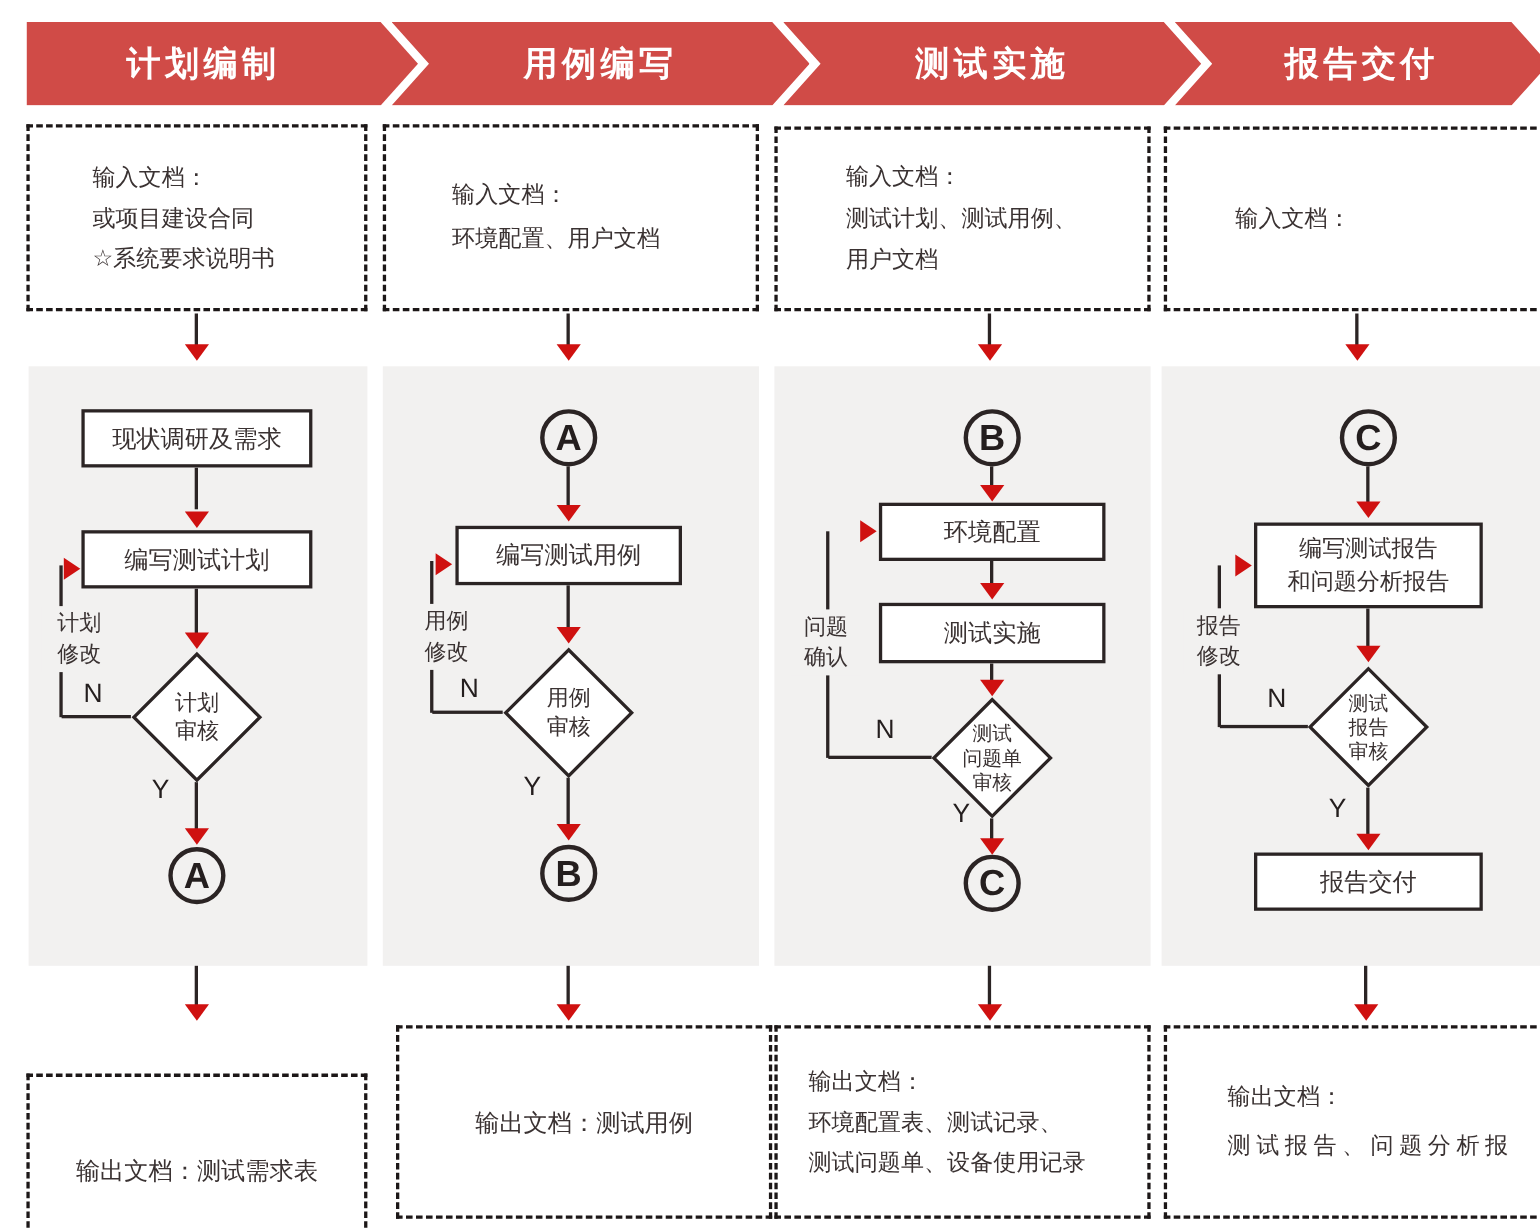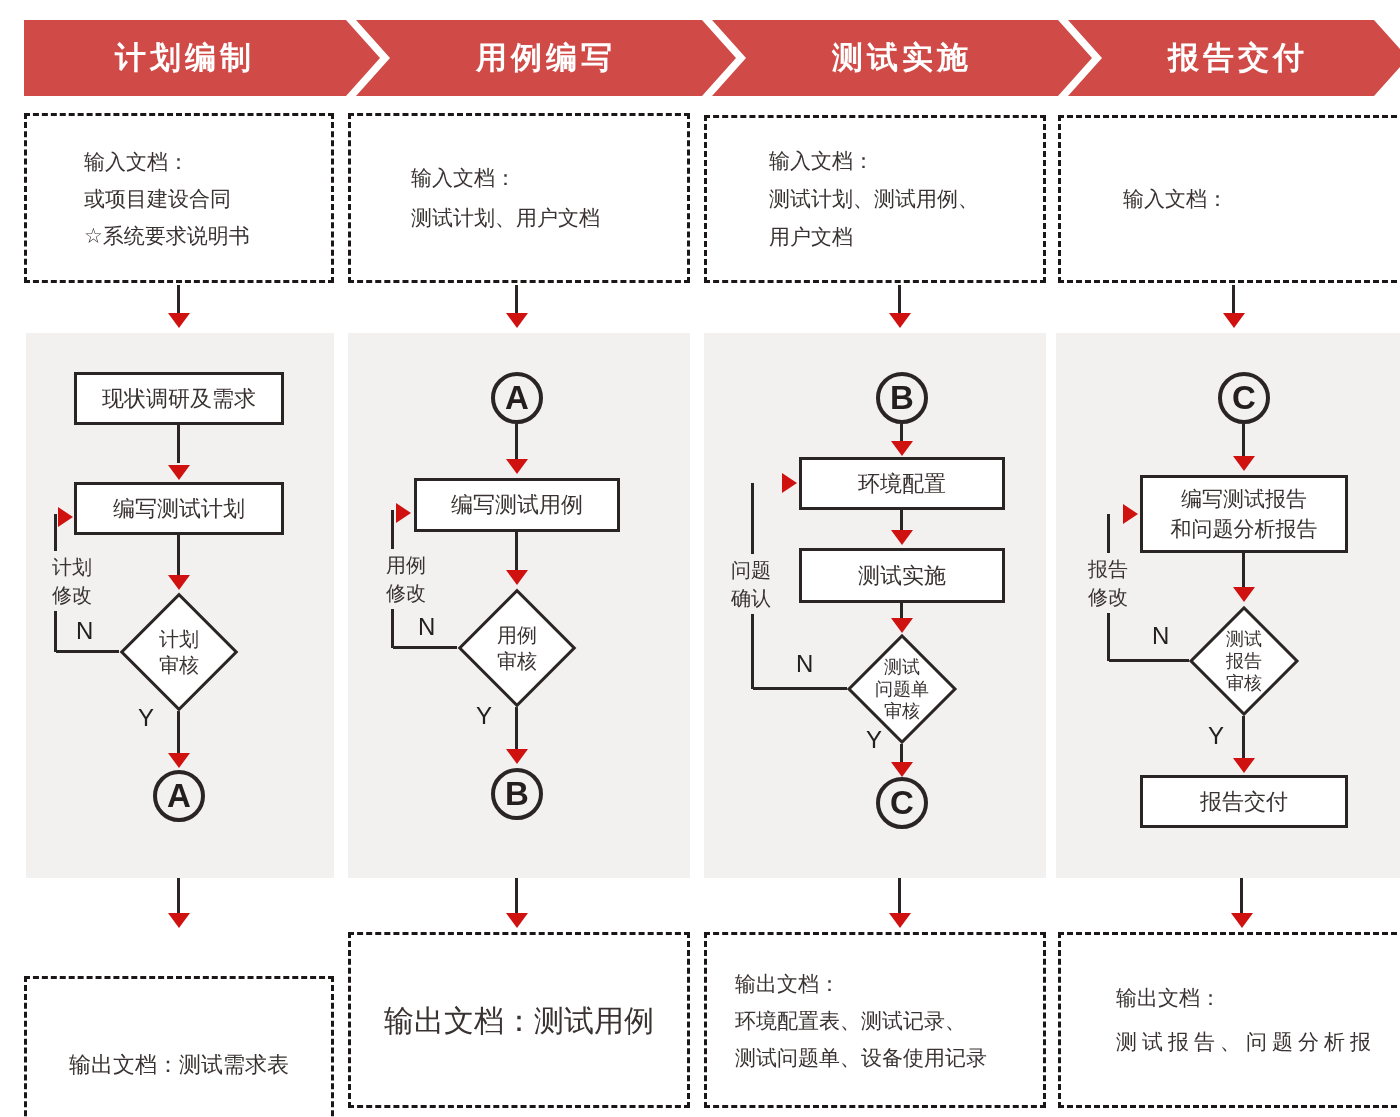--- a/index.html
+++ b/index.html
@@ -72,21 +72,21 @@
     <span>报告交付</span>
   </div>
 
   <div class="doc" style="left:8px;top:113px;width:310px;height:170px;padding-left:57px;">
     <div class="ln">输入文档：</div>
     <div class="ln">或项目建设合同</div>
     <div class="ln">☆系统要求说明书</div>
   </div>
   <div class="doc" style="left:332px;top:113px;width:342px;height:170px;padding-left:60px;line-height:40px;">
     <div class="ln">输入文档：</div>
-    <div class="ln">测试计划、用户文档</div>
+    <div class="ln">环境配置、用户文档</div>
   </div>
   <div class="doc" style="left:688px;top:115px;width:342px;height:168px;padding-left:62px;line-height:38px;">
     <div class="ln">输入文档：</div>
     <div class="ln">测试计划、测试用例、</div>
     <div class="ln">用户文档</div>
   </div>
   <div class="doc" style="left:1042px;top:115px;width:348px;height:168px;padding-left:62px;line-height:44px;">
     <div class="ln">输入文档：</div>
   </div>
 
@@ -236,21 +236,21 @@
   <div class="ah" style="left:1217px;top:758px;"></div>
   <div class="pbox" style="left:1124px;top:775px;width:208px;height:53px;">
     <span>报告交付</span>
   </div>
   <div class="vline" style="left:1224px;top:878px;height:36px;"></div>
   <div class="ah" style="left:1215px;top:913px;"></div>
 
   <div class="doc center" style="left:8px;top:976px;width:310px;height:176px;font-size:22px;">
     <div class="ln">输出文档：测试需求表</div>
   </div>
-  <div class="doc center" style="left:332px;top:932px;width:342px;height:176px;font-size:30px;text-align:right;">
+  <div class="doc center" style="left:344px;top:932px;width:342px;height:176px;font-size:22px;text-align:right;">
     <div class="ln">输出文档：测试用例</div>
   </div>
   <div class="doc" style="left:688px;top:932px;width:342px;height:176px;padding-left:28px;line-height:37px;">
     <div class="ln">输出文档：</div>
     <div class="ln">环境配置表、测试记录、</div>
     <div class="ln">测试问题单、设备使用记录</div>
   </div>
   <div class="doc" style="left:1042px;top:932px;width:348px;height:176px;padding-left:55px;line-height:44px;">
     <div class="ln">输出文档：</div>
     <div class="ln sp2">测试报告、问题分析报</div>

